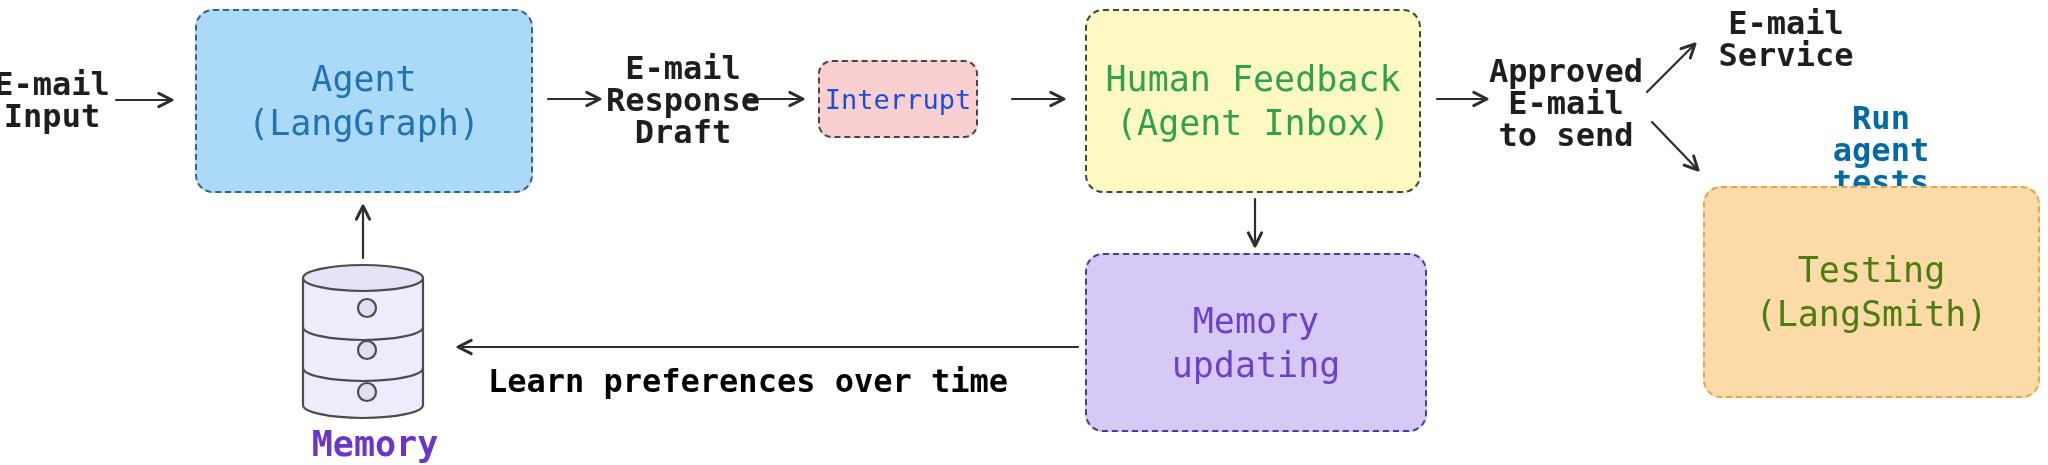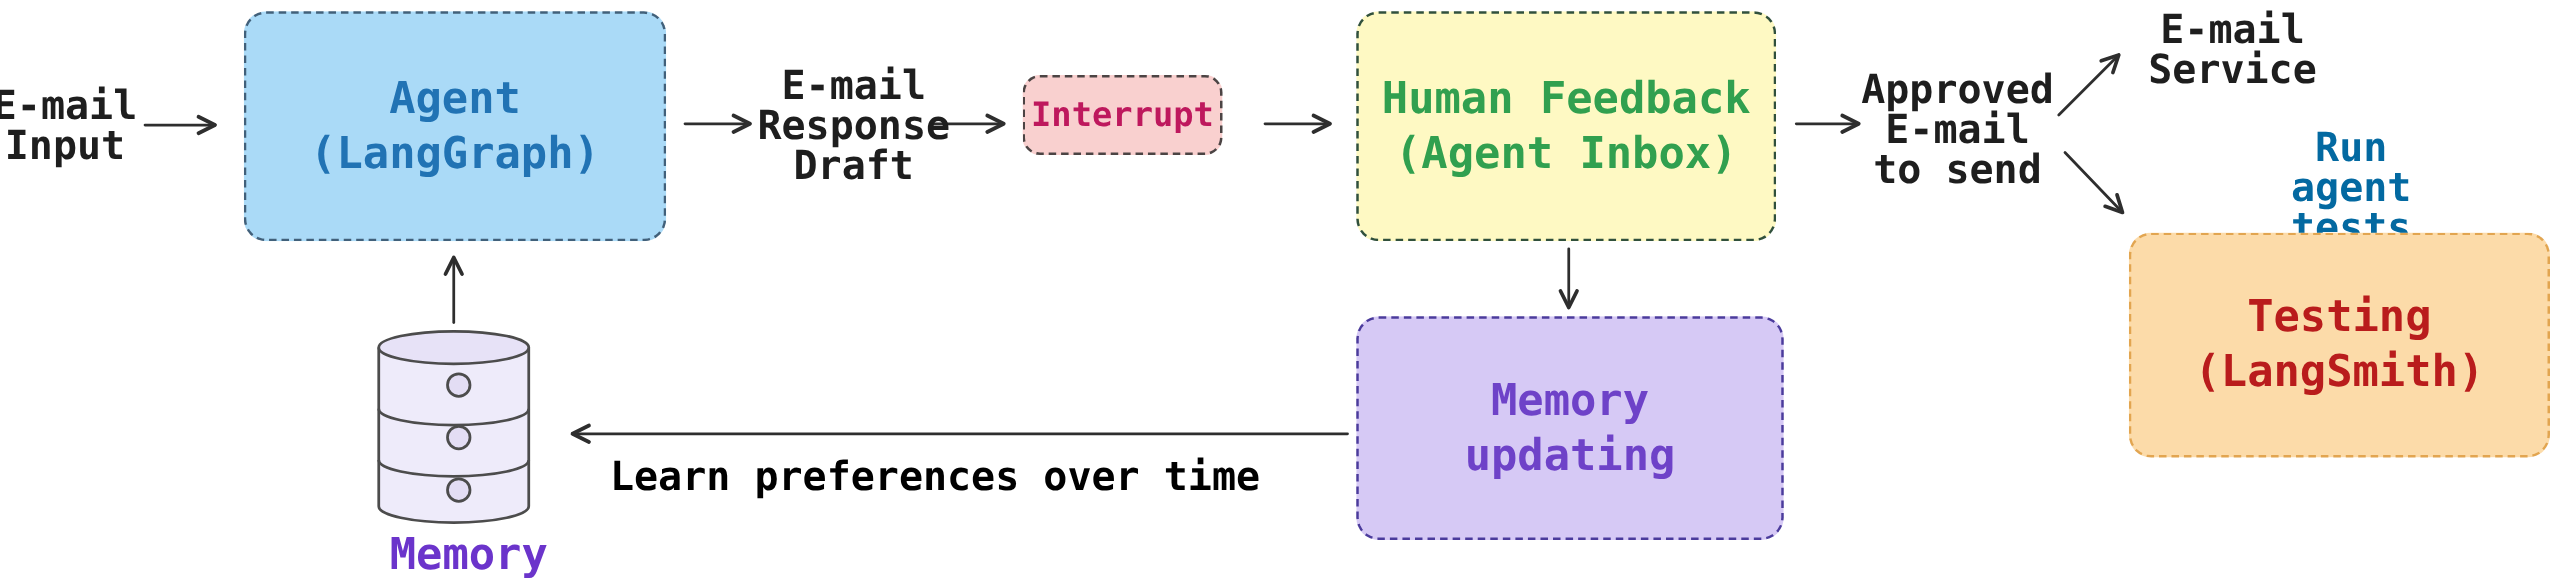--- a/index.html
+++ b/index.html
@@ -16,29 +16,29 @@
     transform:translate(-50%,-50%);
     white-space:pre-line;
     text-align:center;
     font-size:32px;line-height:32px;font-weight:bold;
     color:#1e1e1e;
   }
   .box{
     position:absolute;
     display:flex;align-items:center;justify-content:center;
     white-space:pre-line;text-align:center;
-    font-weight:bold;
+    font-weight:normal;
     border-radius:18px;
     box-sizing:border-box;
   }
   .box-big{font-size:35px;line-height:44px;}
   .box-agent{left:195px;top:9px;width:338px;height:184px;background:#aadaf7;border:2px dashed #41607a;color:#2173b4;}
-  .box-interrupt{left:818px;top:60px;width:160px;height:64px;background:#f9d0cf;border:2px dashed #4c4444;color:#be185d;border-radius:14px;font-size:27px;}
+  .box-interrupt{left:818px;top:60px;width:160px;height:78px;background:#f9d0cf;border:2px dashed #4c4444;color:#1d4ed8;border-radius:14px;font-size:27px;}
   .box-feedback{left:1085px;top:9px;width:336px;height:184px;background:#fef9c3;border:2px dashed #30503c;color:#31a04f;}
-  .box-testing{left:1703px;top:186px;width:337px;height:180px;background:#fcdba9;border:2px dashed #e2a550;color:#b91c1c;}
+  .box-testing{left:1703px;top:186px;width:337px;height:212px;background:#fcdba9;border:2px dashed #e2a550;color:#4d7c0f;}
   .box-memupd{left:1085px;top:253px;width:342px;height:179px;background:#d6c9f5;border:2px dashed #4b3b9c;color:#6e42c8;}
   .lbl-email-input{left:52px;top:100px;}
   .lbl-draft{left:683px;top:100px;}
   .lbl-approved{left:1566px;top:103px;}
   .lbl-service{left:1786px;top:39px;}
   .lbl-runtests{left:1881px;top:150px;color:#0369a1;}
   .lbl-learn{left:748px;top:381px;color:#000000;}
   .lbl-memory{left:375px;top:444px;color:#6b34cb;font-size:35px;}
 </style>
 </head>

